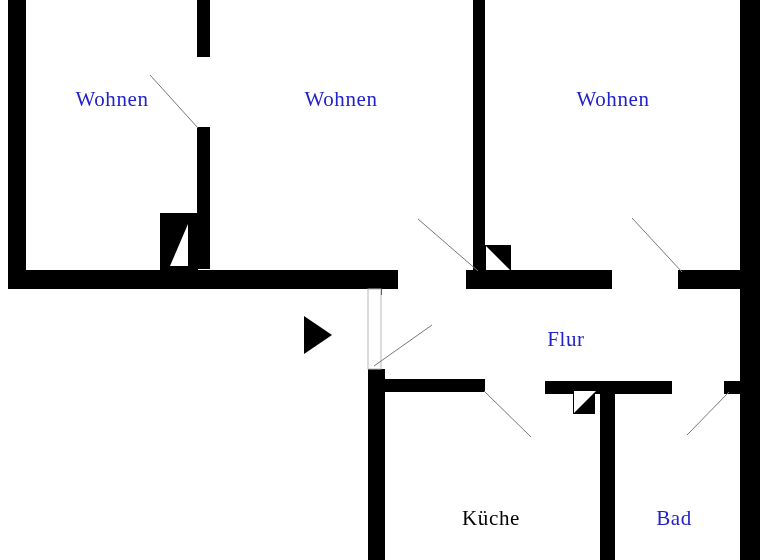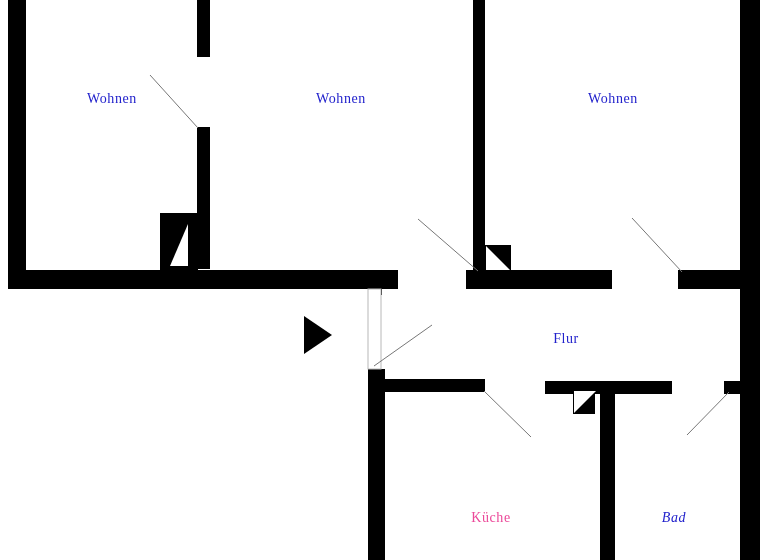--- a/index.html
+++ b/index.html
@@ -22,21 +22,21 @@
     left: 0;
     top: 0;
     width: 768px;
     height: 560px;
     display: block;
   }
   .room-label {
     position: absolute;
     color: #2222cc;
     font-family: "Liberation Serif", serif;
-    font-size: 14px;
+    font-size: 21px;
     letter-spacing: 0.6px;
     white-space: nowrap;
     transform: translate(-50%, -50%);
     user-select: none;
   }
 </style>
 </head>
 <body>
 
 <div id="plan-root">
@@ -79,16 +79,16 @@
         <line x1="632" y1="218" x2="682" y2="272" stroke="#777777" stroke-width="1"></line>
         <line x1="531" y1="437" x2="484" y2="391" stroke="#777777" stroke-width="1"></line>
         <line x1="687" y1="435" x2="729" y2="392" stroke="#777777" stroke-width="1"></line>
       </g>
   </svg>
   <div>
       <div class="room-label" style="left: 112px; top: 99px; color: rgb(34, 34, 204);">Wohnen</div>
       <div class="room-label" style="left: 341px; top: 99px; color: rgb(34, 34, 204);">Wohnen</div>
       <div class="room-label" style="left: 613px; top: 99px; color: rgb(34, 34, 204);">Wohnen</div>
       <div class="room-label" style="left: 566px; top: 339px; color: rgb(34, 34, 204); font-family: Liberation Serif, serif;">Flur</div>
-      <div class="room-label" style="left: 491px; top: 518px; color: #ec4899;">Küche</div>
-      <div class="room-label" style="left: 674px; top: 518px; color: rgb(34, 34, 204); font-style: italic;">Bad</div>
+      <div class="room-label" style="left: 491px; top: 518px; color: #000000;">Küche</div>
+      <div class="room-label" style="left: 674px; top: 518px; color: rgb(34, 34, 204);">Bad</div>
     </div>
 </div>
 
 </body></html>

